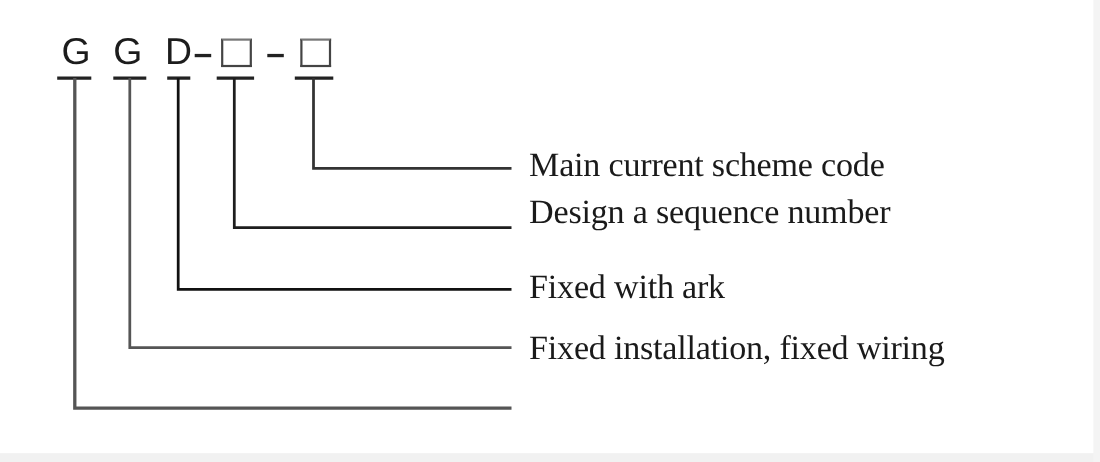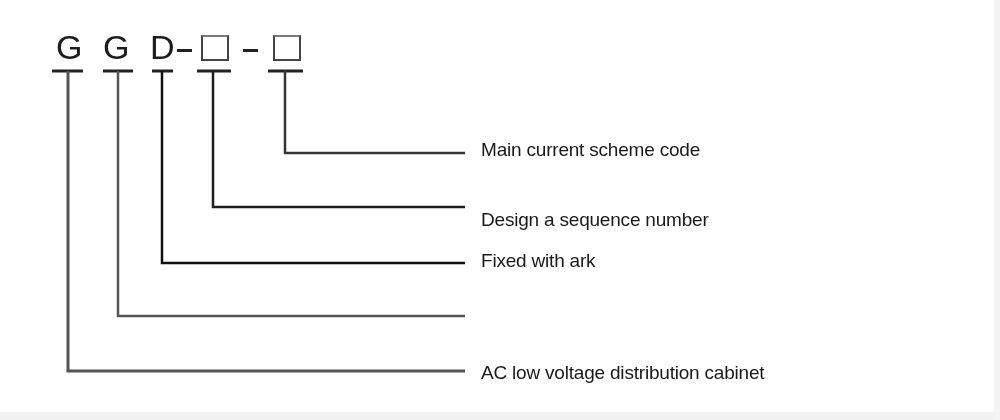--- a/index.html
+++ b/index.html
@@ -3,21 +3,21 @@
   <meta charset="utf-8">
   <style>
     html, body { margin: 0; padding: 0; }
     body { width: 1000px; height: 420px; background: #ffffff; position: relative; overflow: hidden; font-family: "DejaVu Sans", sans-serif; }
     .canvas { position: absolute; left: 0; top: 0; width: 1000px; height: 420px; }
     .edge-bottom { position: absolute; left: 0; top: 412px; width: 1000px; height: 8px; background: #f1f1f1; }
     .edge-right { position: absolute; left: 994px; top: 0; width: 6px; height: 420px; background: #f4f4f4; }
     .code-char { position: absolute; top: 30px; font-family: "Liberation Sans", sans-serif; font-size: 34px; line-height: 34px; color: #1c1c1c; }
     .code-box { position: absolute; top: 35px; width: 24px; height: 22px; border: 2px solid #444; border-top-color: #777; }
     .code-dash { position: absolute; top: 49px; height: 3px; background: #222; }
-    .label { position: absolute; left: 481px; font-family: Liberation Sans, sans-serif; font-size: 19px; line-height: 28px; color: #1a1a1a; white-space: nowrap; letter-spacing: -0.2px; }
+    .label { position: absolute; left: 481px; font-family: Liberation Serif, serif; font-size: 31px; line-height: 28px; color: #1a1a1a; white-space: nowrap; letter-spacing: -0.2px; }
     svg { position: absolute; left: 0; top: 0; }
   </style>
 </head>
 <body>
 
 <div class="canvas">
 
   <svg width="1000" height="420">
 
     <line x1="52" y1="71" x2="83" y2="71" stroke="#222" stroke-width="3"></line>
@@ -39,19 +39,19 @@
 
   <span class="code-char" style="left:56px;">G</span>
   <span class="code-char" style="left:103px;">G</span>
   <span class="code-char" style="left:150px;">D</span>
   <div class="code-dash" style="left:177px; width:15px;"></div>
   <div class="code-box" style="left:201px;"></div>
   <div class="code-dash" style="left:243px; width:15px;"></div>
   <div class="code-box" style="left:273px;"></div>
 
   <div class="label" style="top:136px;">Main current scheme code</div>
-  <div class="label" style="top:206px;">Design a sequence number</div>
+  <div class="label" style="top:179px;">Design a sequence number</div>
   <div class="label" style="top:247px;">Fixed with ark</div>
-  <div class="label" style="top:359px;">AC low voltage distribution cabinet</div>
+  <div class="label" style="top:302px;">Fixed installation, fixed wiring</div>
 
   <div class="edge-bottom"></div>
   <div class="edge-right"></div>
 </div>
 
 </body></html>

